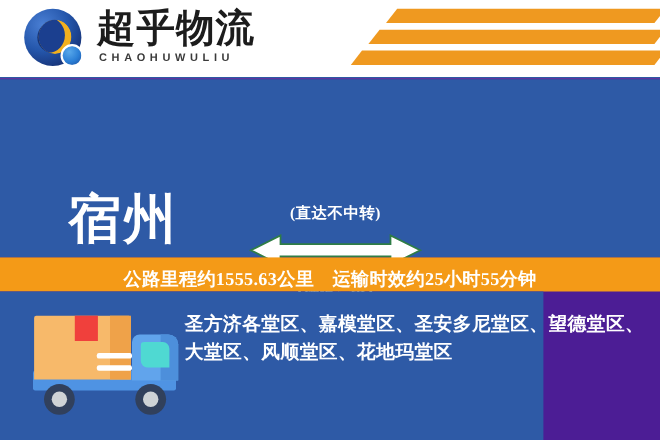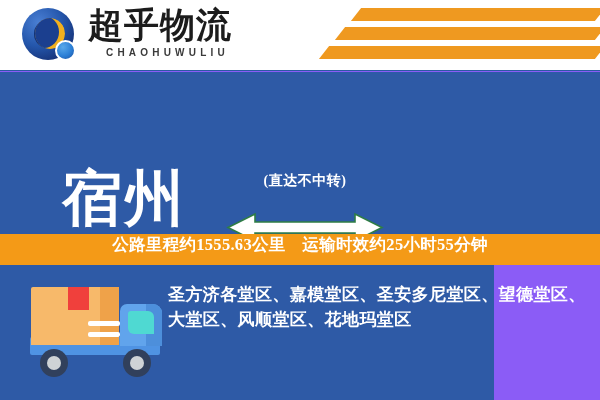--- a/index.html
+++ b/index.html
@@ -2,21 +2,21 @@
 <html><head>
 <meta charset="utf-8">
 <style>
   * { margin:0; padding:0; box-sizing:border-box; }
   html,body { width:600px; height:400px; }
   body {
     font-family:"Liberation Serif","DejaVu Serif",serif;
     background:#ffffff;
     overflow:hidden;
   }
-  #page { position:relative; width:600px; height:400px; overflow:hidden; background:#8b5cf6; }
+  #page { position:relative; width:600px; height:400px; overflow:hidden; background:#4c1d95; }
 
   
   .header {
     position:absolute; left:0; top:0; width:600px; height:71px;
     background:#ffffff; overflow:hidden;
   }
   .logo-wrap {
     position:absolute; left:22px; top:6px;
     width:258px; height:60px;
   }
@@ -50,21 +50,20 @@
   .logo-cn {
     font-family:"Liberation Serif","DejaVu Serif",serif;
     font-size:35px; font-weight:bold; color:#1c1c1c; line-height:40px;
     letter-spacing:1px; white-space:nowrap;
   }
   .logo-en {
     font-family:"Liberation Sans","DejaVu Sans",sans-serif;
     font-size:10px; font-weight:bold; color:#3a3a3a;
     letter-spacing:4.2px; line-height:14px; white-space:nowrap;
     padding-left:2px;
-    margin-left:16px;
   }
 
   .stripes { position:absolute; left:300px; top:0; width:300px; height:71px; }
   .stripe {
     position:absolute; height:13px; background:#ef9920; right:0;
     transform:skewX(-38deg);
   }
   .stripe.s1 { top:8px;  left:56px; }
   .stripe.s2 { top:27px; left:40px; }
   .stripe.s3 { top:46px; left:24px; }
@@ -73,46 +72,46 @@
     position:absolute; left:0; top:70px; width:600px; height:2px; background:#2d5aa3;
   }
 
   
   .route-panel {
     position:absolute; left:0; top:72px; width:600px; height:162px;
     background:#2e5aa6;
   }
   .city {
     position:absolute; top:127px; transform:translateY(-50%);
-    color:#ffffff; font-size:60px; font-weight:bold;
+    color:#ffffff; font-size:48px; font-weight:bold;
     letter-spacing:2px; white-space:nowrap;
     font-family:"Liberation Serif","DejaVu Serif",serif;
   }
   .city-origin { left:62px; }
   .city-dest   { left:388px; }
 
-  .mid { position:absolute; left:232px; top:100px; width:146px; text-align:center; }
+  .mid { position:absolute; left:232px; top:114px; width:146px; text-align:center; }
   .mid-top {
     color:#ffffff; font-size:14px; font-weight:bold; white-space:nowrap;
     letter-spacing:0.5px; line-height:18px;
     font-family:"Liberation Serif","DejaVu Serif",serif;
   }
   .arrow-box { position:absolute; left:225px; top:138px; width:160px; height:30px; }
   .mid-bot {
     position:absolute; left:232px; top:188px; width:146px; text-align:center;
     color:#ffffff; font-size:13.5px; font-weight:bold; white-space:nowrap;
     letter-spacing:0.5px;
     font-family:"Liberation Serif","DejaVu Serif",serif;
   }
 
   
   .info-bar {
     position:absolute; left:0; top:234px; width:600px; height:31px;
     background:#f49a17;
-    display:flex; align-items:flex-start; justify-content:center;
+    display:flex; align-items:flex-end; justify-content:center;
   }
   .info-text {
     color:#ffffff; font-size:16.5px; font-weight:bold; white-space:nowrap;
     letter-spacing:0.3px;
     font-family:"Liberation Serif","DejaVu Serif",serif;
   }
 
   
   .dest-panel {
     position:absolute; left:0; top:265px; width:494px; height:135px;

